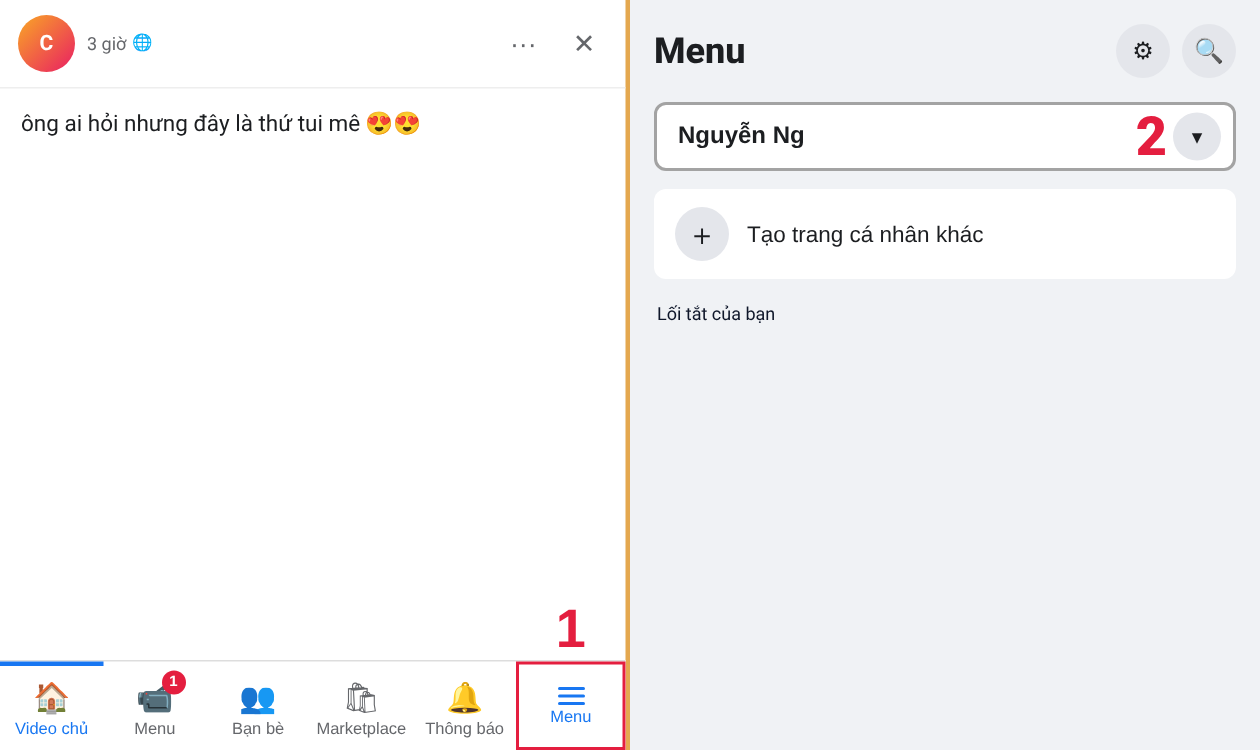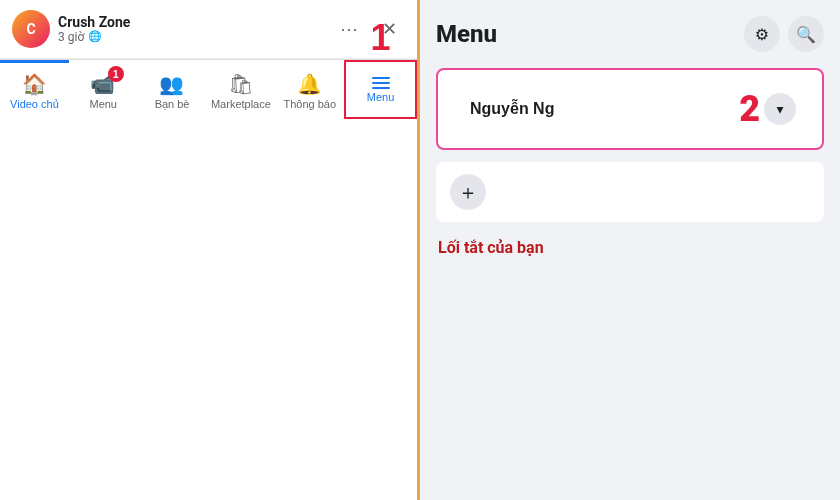--- a/index.html
+++ b/index.html
@@ -228,22 +228,22 @@
       margin-left: 8px;
     }
 
     
     .profile-section {
       display: flex;
       align-items: center;
       margin-bottom: 12px;
       background: #fff;
       border-radius: 8px;
-      padding: 18px;
-      border: 2px solid #ec4899;
+      padding: 0;
+      border: 2px solid #a3a3a3;
       position: relative;
     }
 
     .profile-btn {
       flex: 1;
       background: none;
       border: none;
       cursor: pointer;
       padding: 10px 14px;
       text-align: left;
@@ -306,23 +306,23 @@
       flex-shrink: 0;
     }
 
     .create-page-label {
       font-size: 15px;
       color: #1c1e21;
       font-weight: 500;
     }
 
     .shortcuts-label {
-      font-size: 16px;
-      font-weight: 700;
-      color: #b91c1c;
+      font-size: 12px;
+      font-weight: 400;
+      color: #0f172a;
       padding: 4px 2px;
     }
 
     
     .store-icon {
       font-size: 20px;
     }
 
     
     .bell-icon {
@@ -365,32 +365,34 @@
 
 <div class="app-container">
 
   <div class="left-panel">
 
     <div class="post-header">
       <div class="avatar-circle">
         <span>C</span>
       </div>
       <div class="post-meta">
-        <div class="post-author">Crush Zone</div>
         <div class="post-time">
           <span>3 giờ</span>
           <span class="globe-icon">🌐</span>
         </div>
       </div>
       <div class="post-actions">
         <button class="dots-btn">···</button>
         <button class="close-btn">✕</button>
       </div>
     </div>
 
+    <div class="post-content">
+      <p class="post-text">ông ai hỏi nhưng đây là thứ tui mê 😍😍</p>
+    </div>
 
     <div class="bottom-nav">
 
       <button class="nav-item active">
         <span class="nav-item-icon home-icon">🏠</span>
         <span class="nav-label">Video chủ</span>
       </button>
 
       <button class="nav-item" style="position:relative;">
         <span class="nav-item-icon video-icon">
@@ -449,19 +451,20 @@
       <div class="number-2-container">
         <span class="number-2">2</span>
         <button class="chevron-btn">
           <span>▾</span>
         </button>
       </div>
     </div>
 
     <button class="create-page-btn">
       <div class="plus-circle">＋</div>
+      <span class="create-page-label">Tạo trang cá nhân khác</span>
     </button>
 
     <div class="shortcuts-label">Lối tắt của bạn</div>
 
   </div>
 
 </div>
 
 </body></html>

